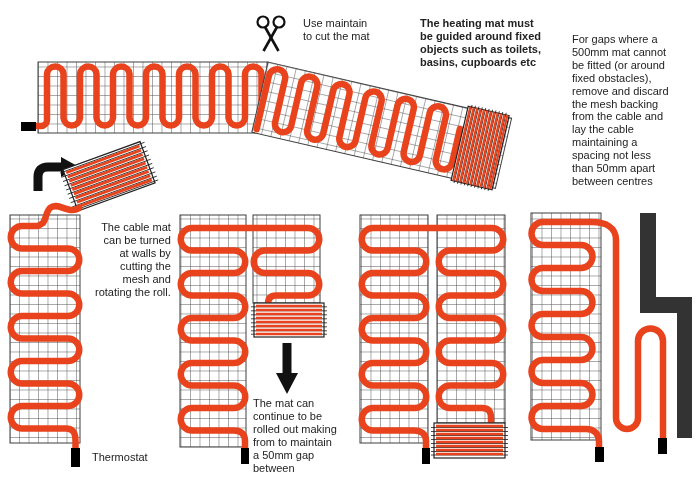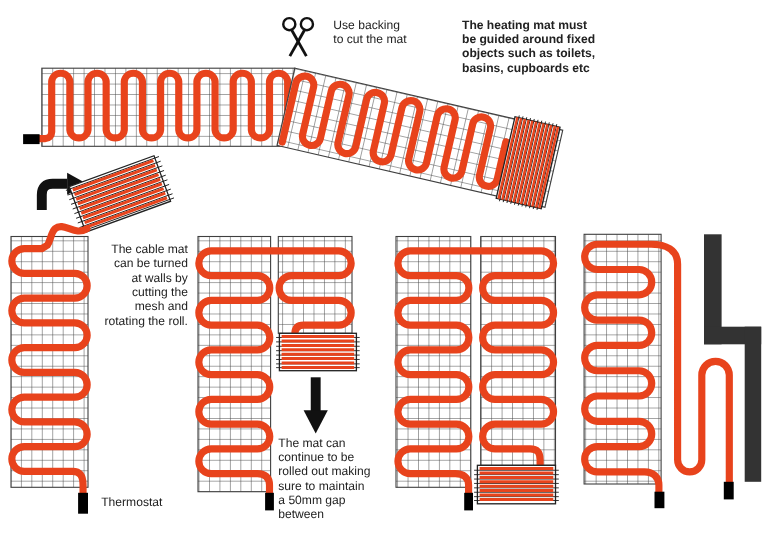--- a/index.html
+++ b/index.html
@@ -169,38 +169,50 @@
     <rect class="connector" x="658" y="438" width="9" height="16"></rect>
   </g>
 
   <g>
     <rect class="wall" x="640" y="213" width="16" height="100"></rect>
     <rect class="wall" x="640" y="297" width="52" height="16"></rect>
     <rect class="wall" x="677" y="297" width="15" height="141"></rect>
   </g>
 </svg>
 
-<div class="note" style="left:303px; top:17px;">Use backing
+<div class="note" style="left:303px; top:17px;">Use maintain
 to cut the mat</div>
 
 <div class="note" style="left:420px; top:17px;font-weight:bold;">The heating mat must
 be guided around fixed
 objects such as toilets,
 basins, cupboards etc</div>
 
+<div class="note" style="left:572px; top:33px;">For gaps where a
+500mm mat cannot
+be fitted (or around
+fixed obstacles),
+remove and discard
+the mesh backing
+from the cable and
+lay the cable
+maintaining a
+spacing not less
+than 50mm apart
+between centres</div>
 
 <div class="note" style="left:95px; top:221px;text-align:right;">The cable mat
 can be turned
 at walls by
 cutting the
 mesh and
 rotating the roll.</div>
 
 <div class="note" style="left:253px; top:397px;">The mat can
 continue to be
 rolled out making
-sure to maintain
+from to maintain
 a 50mm gap
 between</div>
 
 <div class="note" style="left:92px; top:451px;">Thermostat</div>
 
 </div>
 
 </body></html>

